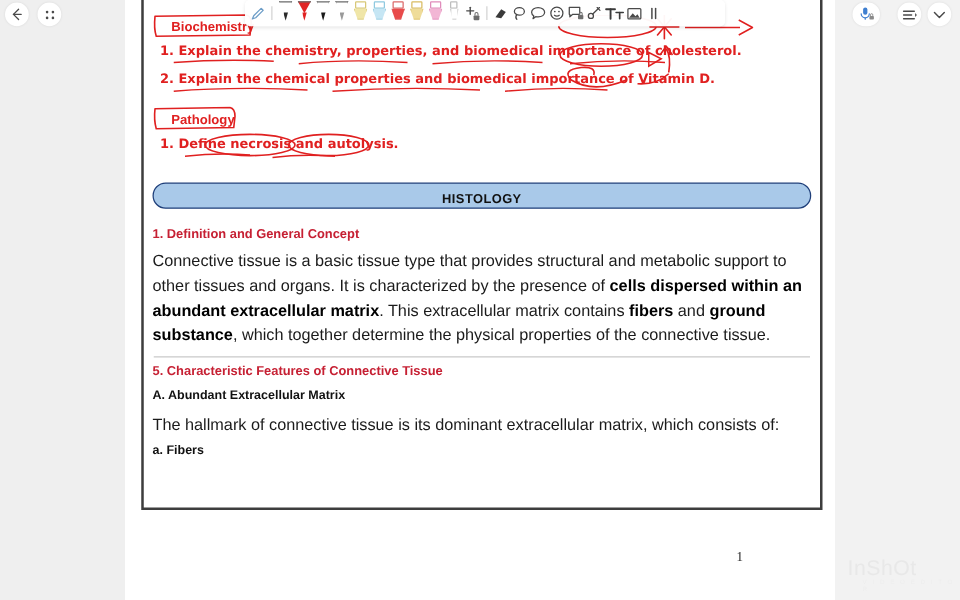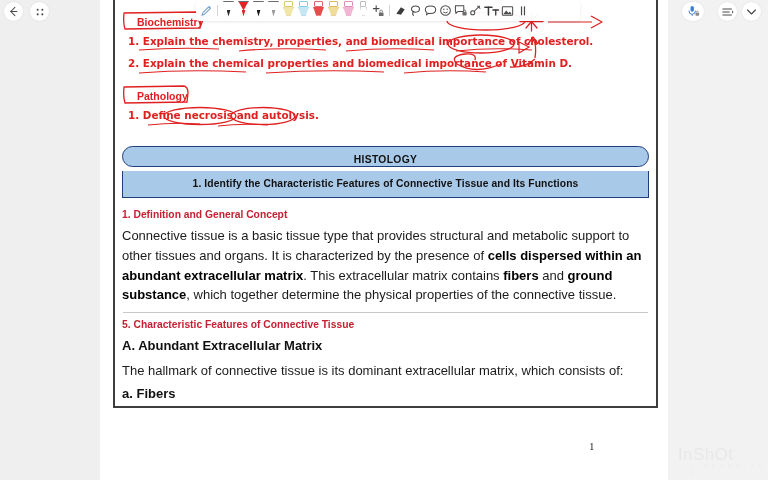--- a/index.html
+++ b/index.html
@@ -121,21 +121,21 @@
 
   .h-red {
     color: #c62033; font-weight: bold; font-size: 10.3px;
     font-family: "Liberation Sans", sans-serif;
   }
   .body-txt {
     color: #1b1b1b; font-size: 13px; line-height: 19.8px;
     font-family: "Liberation Sans", sans-serif;
   }
   .body-txt b { font-weight: bold; color: #000; }
-  .h-black { color:#111; font-weight: bold; font-size: 13px; }
+  .h-black { color:#111; font-weight: bold; font-size: 10px; }
   .rule { height: 1px; background: #c9c9c9; margin: 7px 1px 6px 1px; }
 
   .pagenum {
     position: absolute; left: 589px; top: 440px;
     font-size: 11px; color: #2b2b2b; font-family: "Liberation Serif", serif;
   }
   .watermark {
     position: absolute; left: 678px; top: 445px;
     font-size: 17px; color: #e8e8e8; letter-spacing: 0.4px;
     font-family: "Liberation Sans", sans-serif;
@@ -225,21 +225,20 @@
             <path d="M88,21 Q112,18 138,20" fill="none" stroke="#e02020" stroke-width="1.1"></path>
           </svg>
         </div>
 
         <div style="height:11px"></div>
 
         <div style="height:14px"></div>
 
         <div class="banner banner-1">HISTOLOGY</div>
         <div style="height:4px"></div>
-        <div class="banner banner-2">1. Identify the Characteristic Features of Connective Tissue and Its Functions</div>
 
         <div style="height:11px"></div>
 
         <div class="h-red">1. Definition and General Concept</div>
         <div style="height:6px"></div>
         <div class="body-txt" id="s1p"><span>Connective tissue is a basic tissue type that provides structural and metabolic support to other tissues and organs. It is characterized by the presence of </span><b>cells dispersed within an abundant extracellular matrix</b><span>. This extracellular matrix contains </span><b>fibers</b><span> and </span><b>ground substance</b><span>, which together determine the physical properties of the connective tissue.</span></div>
 
         <div class="rule"></div>
 
         <div class="h-red">5. Characteristic Features of Connective Tissue</div>

